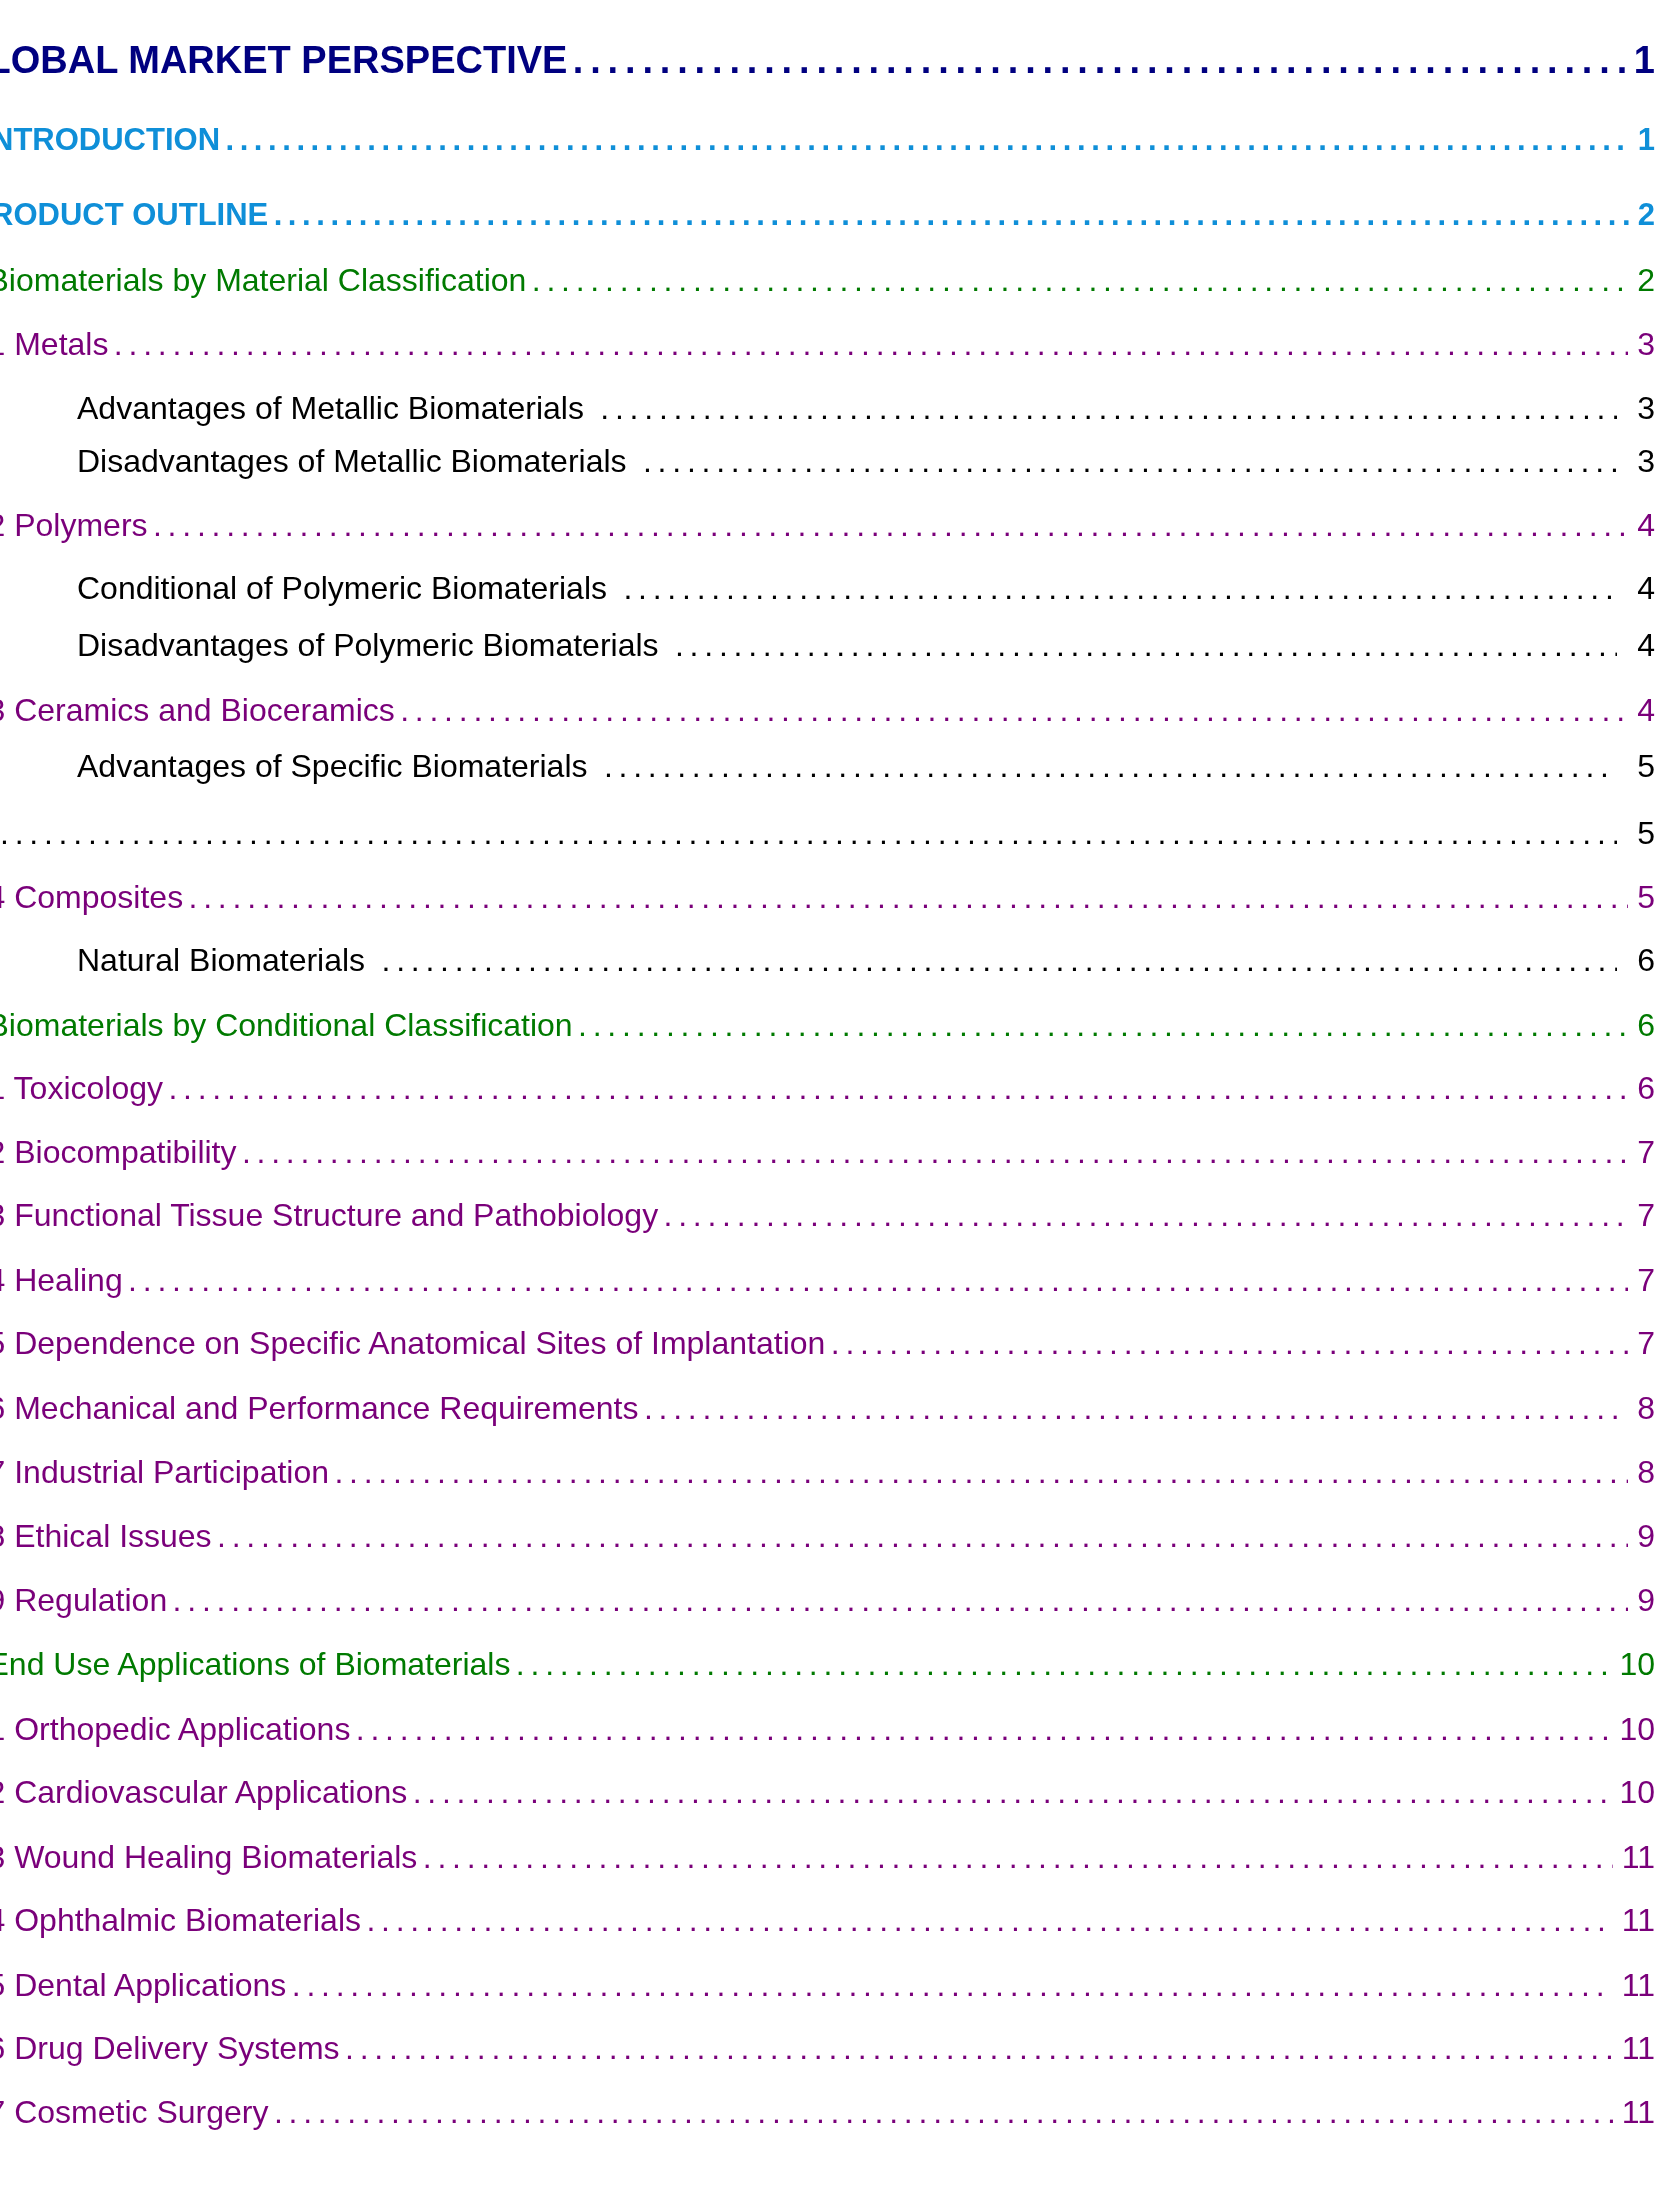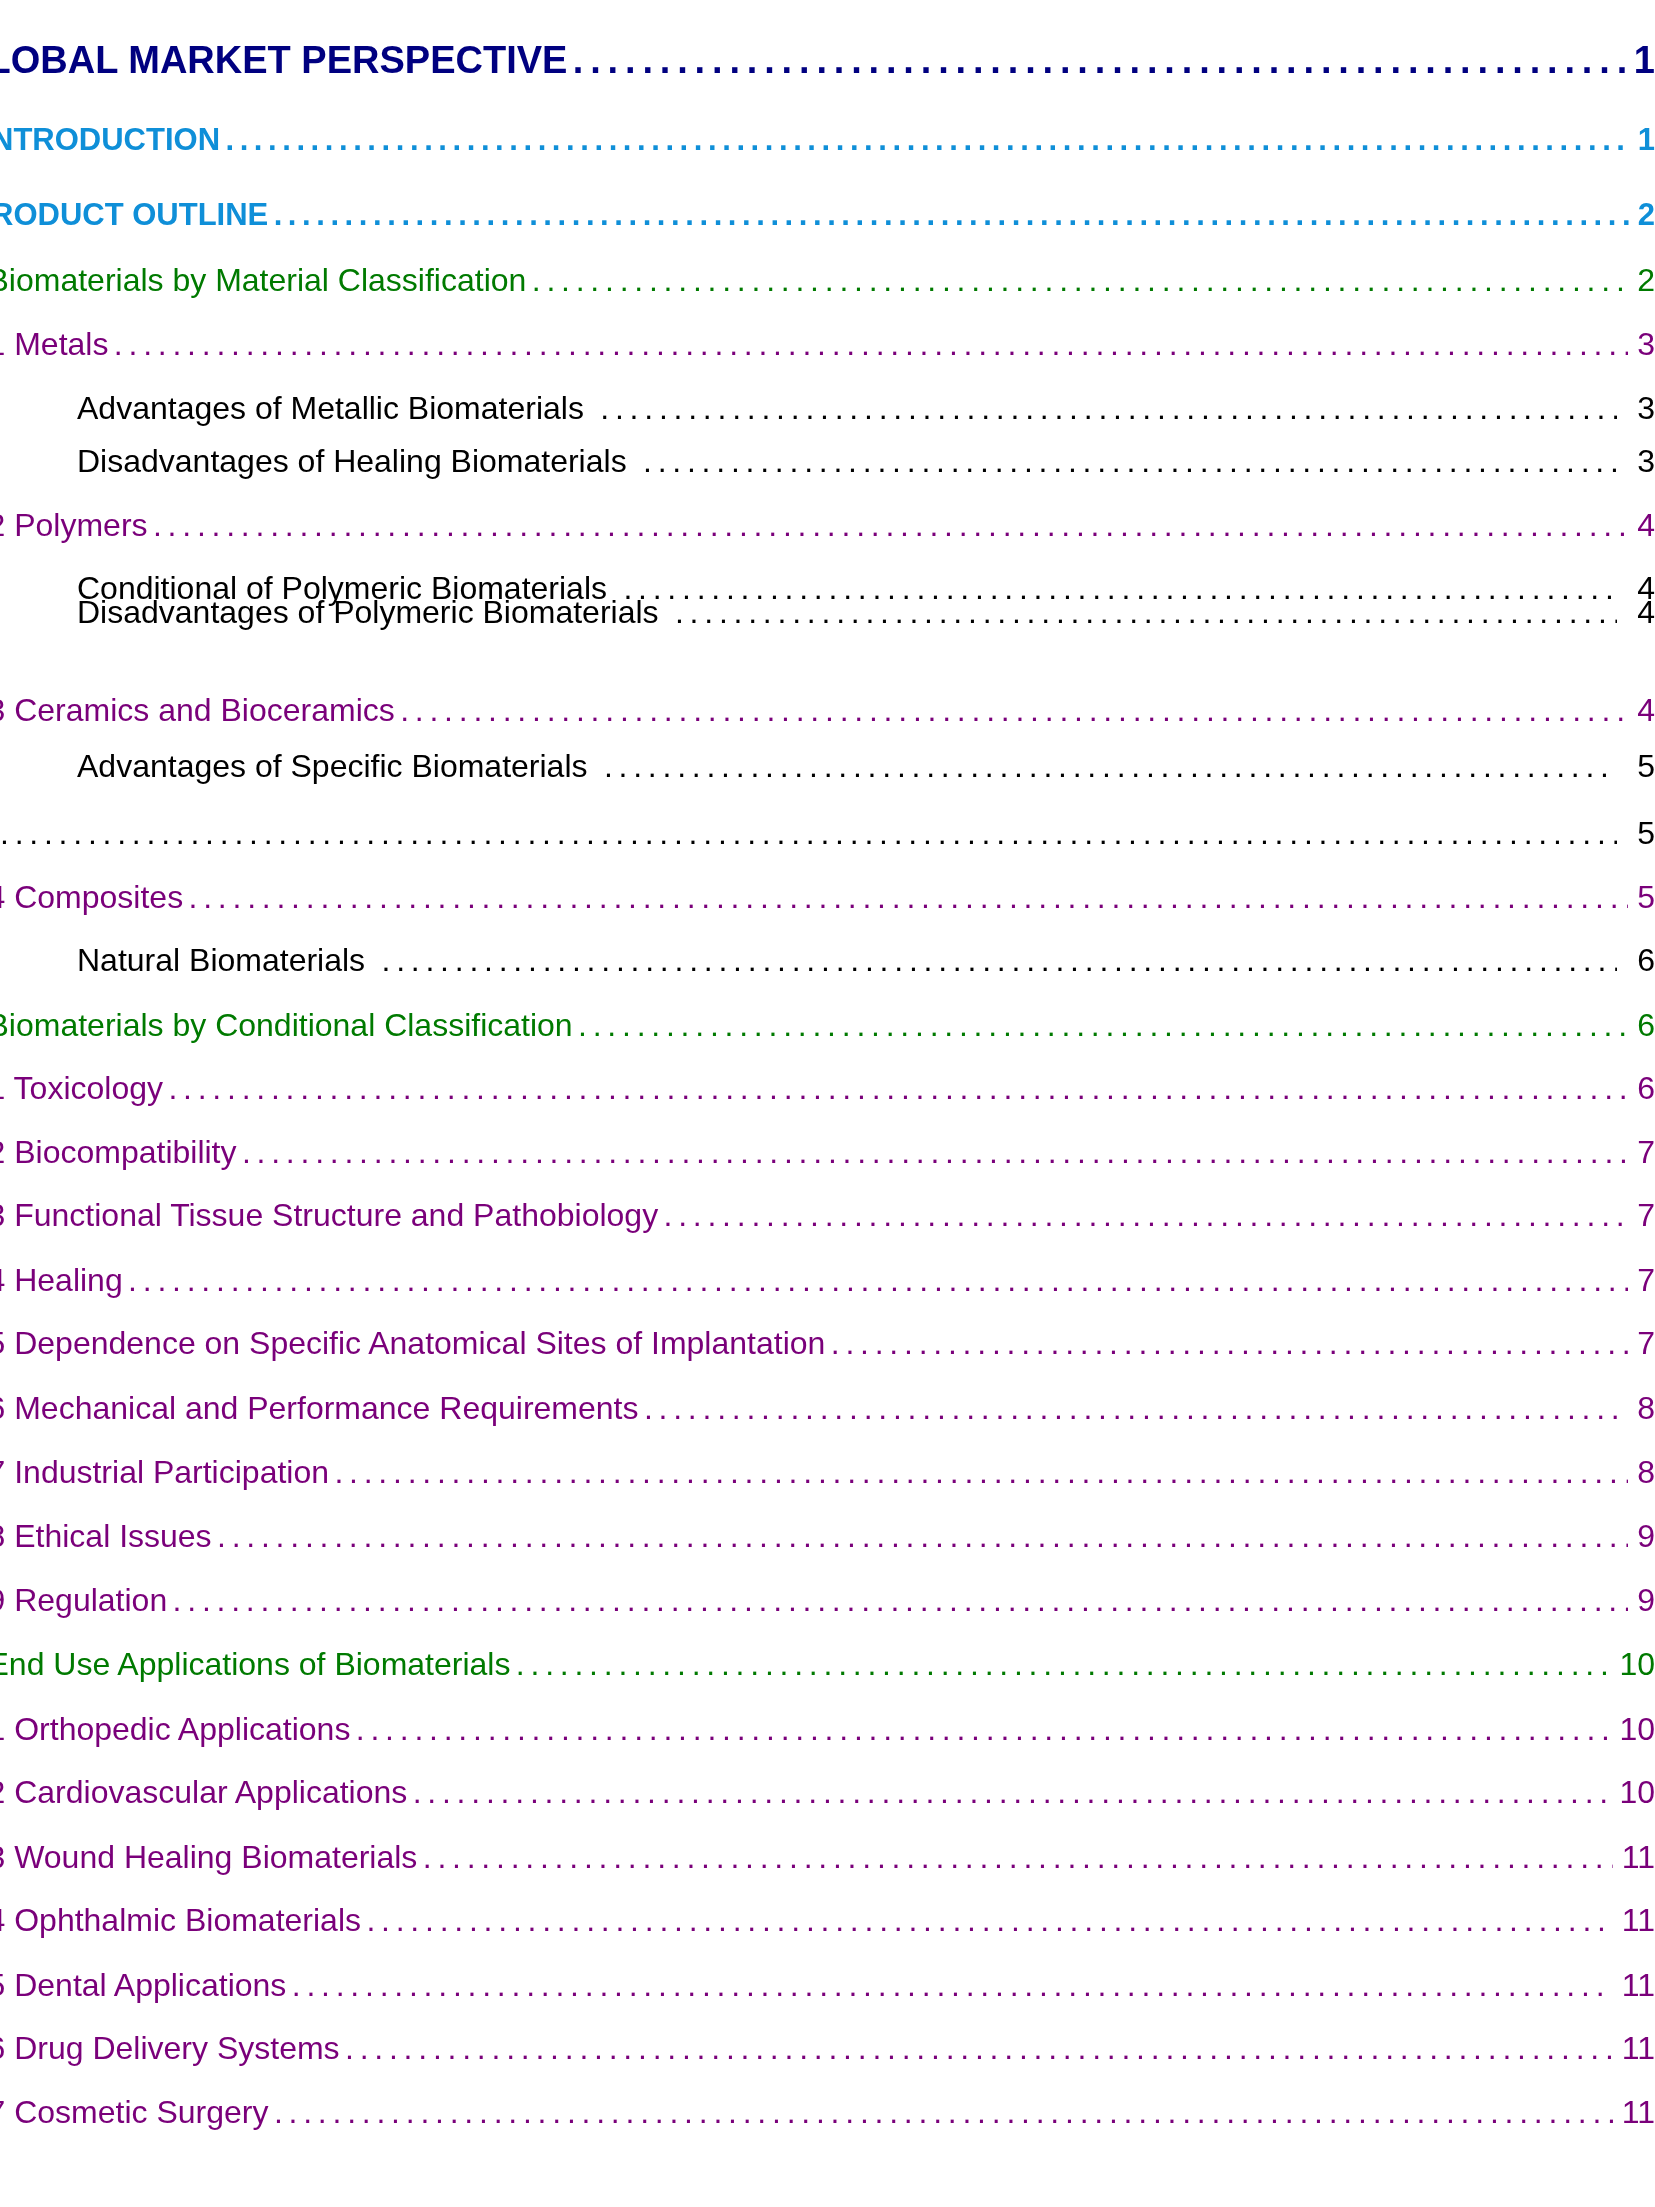--- a/index.html
+++ b/index.html
@@ -87,35 +87,35 @@
     <span class="title">1 Metals</span>
     <span class="leader"></span>
     <span class="page">3</span>
   </a>
   <a class="entry lvl5" style="top:390px">
     <span class="title">Advantages of Metallic Biomaterials</span>
     <span class="leader"></span>
     <span class="page">3</span>
   </a>
   <a class="entry lvl5" style="top:443px">
-    <span class="title">Disadvantages of Healing Biomaterials</span>
+    <span class="title">Disadvantages of Metallic Biomaterials</span>
     <span class="leader"></span>
     <span class="page">3</span>
   </a>
   <a class="entry lvl4" style="top:507px">
     <span class="title">2 Polymers</span>
     <span class="leader"></span>
     <span class="page">4</span>
   </a>
   <a class="entry lvl5" style="top:570px">
     <span class="title">Conditional of Polymeric Biomaterials</span>
     <span class="leader"></span>
     <span class="page">4</span>
   </a>
-  <a class="entry lvl5" style="top:594px">
+  <a class="entry lvl5" style="top:627px">
     <span class="title">Disadvantages of Polymeric Biomaterials</span>
     <span class="leader"></span>
     <span class="page">4</span>
   </a>
   <a class="entry lvl4" style="top:692px">
     <span class="title">3 Ceramics and Bioceramics</span>
     <span class="leader"></span>
     <span class="page">4</span>
   </a>
   <a class="entry lvl5" style="top:748px">

